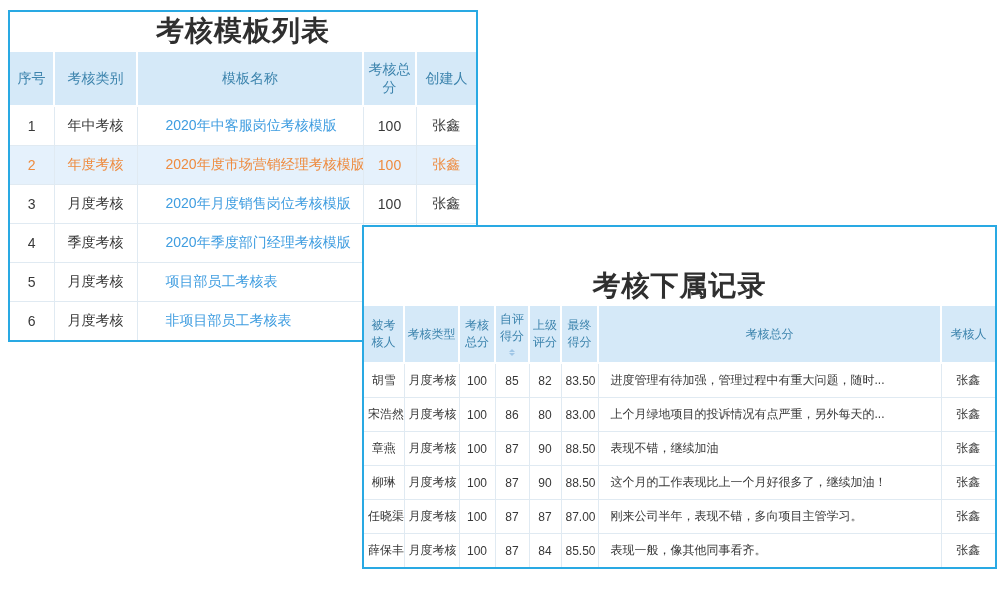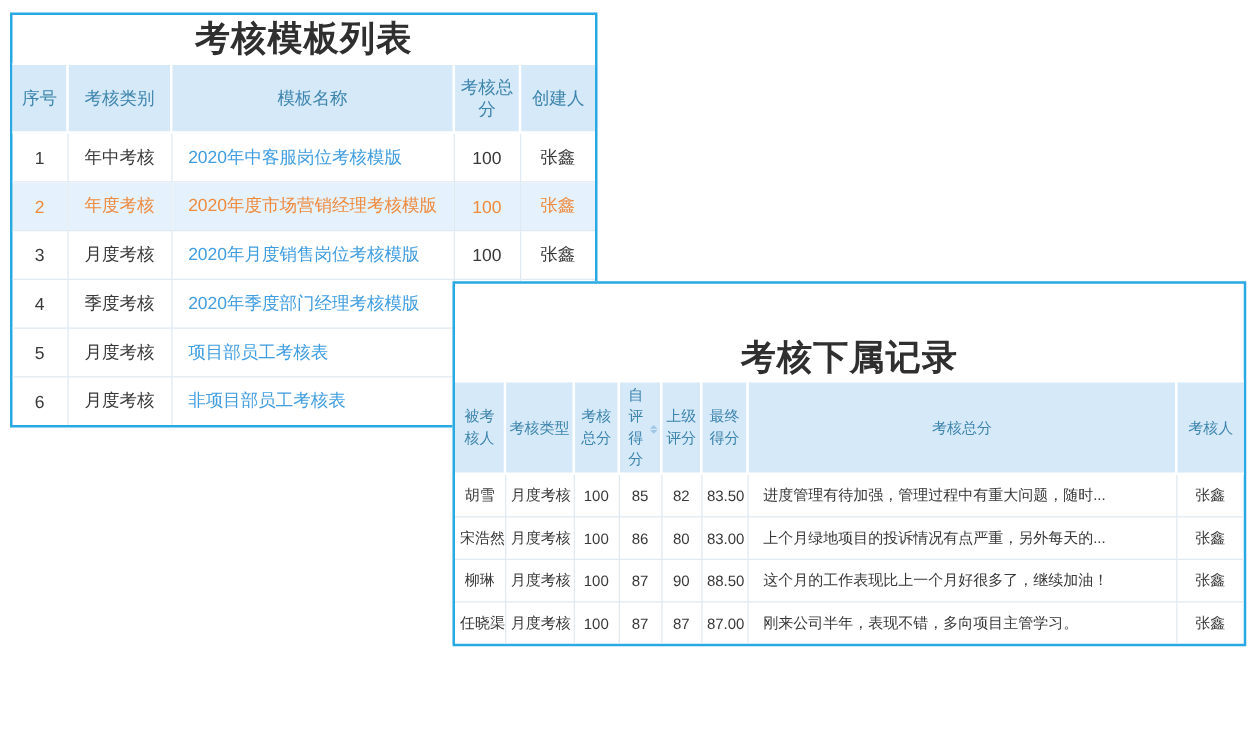--- a/index.html
+++ b/index.html
@@ -49,32 +49,32 @@
     text-align: center;
     vertical-align: middle;
     padding: 2px 4px;
     overflow: hidden;
     white-space: nowrap;
   }
   
   #template-table { font-size: 14px; }
   #template-table th { height: 49px; font-size: 14px; }
   #template-table td { height: 34px; }
-  #template-table td.cell-name { text-align: left; padding-left: 13px; }
+  #template-table td.cell-name { text-align: left; padding-left: 28px; }
   #template-table .link { color: #3f9de0; cursor: pointer; }
   #template-table tr.highlight { background: #e5f1fc; }
   #template-table tr.highlight td, #template-table tr.highlight .link { color: #ee8b3f; }
 
   
   #record-table { font-size: 12px; }
   #record-table th { height: 52px; font-size: 12px; }
   #record-table td { height: 29px; }
   #record-table td.cell-comment { text-align: left; padding-left: 12px; }
 
-  .th-stack { display: flex; flex-direction: row; align-items: center; justify-content: center; gap: 1px; }
+  .th-stack { display: flex; flex-direction: column; align-items: center; justify-content: center; gap: 1px; }
   .sort-carets { display: inline-flex; flex-direction: column; align-items: center; height: 11px; cursor: pointer; }
   .sort-carets i { display: block; width: 0; height: 0; border: 3px solid transparent; }
   .sort-carets .caret-up { border-bottom-color: #9fc6e6; margin-bottom: 1px; }
   .sort-carets .caret-down { border-top-color: #9fc6e6; }
 
   tr:last-child td { border-bottom: none; }
   td:last-child, th:last-child { border-right-width: 0; }
   td:first-child, th:first-child { border-left-width: 0; }
 </style>
 </head>
@@ -194,34 +194,54 @@
     <td>宋浩然</td>
     <td>月度考核</td>
     <td>100</td>
     <td>86</td>
     <td>80</td>
     <td>83.00</td>
     <td class="cell-comment">上个月绿地项目的投诉情况有点严重，另外每天的...</td>
     <td>张鑫</td>
   </tr>
         <tr>
+    <td>章燕</td>
+    <td>月度考核</td>
+    <td>100</td>
+    <td>87</td>
+    <td>90</td>
+    <td>88.50</td>
+    <td class="cell-comment">表现不错，继续加油</td>
+    <td>张鑫</td>
+  </tr>
+        <tr>
     <td>柳琳</td>
     <td>月度考核</td>
     <td>100</td>
     <td>87</td>
     <td>90</td>
     <td>88.50</td>
     <td class="cell-comment">这个月的工作表现比上一个月好很多了，继续加油！</td>
     <td>张鑫</td>
   </tr>
         <tr>
     <td>任晓渠</td>
     <td>月度考核</td>
     <td>100</td>
     <td>87</td>
     <td>87</td>
     <td>87.00</td>
     <td class="cell-comment">刚来公司半年，表现不错，多向项目主管学习。</td>
     <td>张鑫</td>
   </tr>
+        <tr>
+    <td>薛保丰</td>
+    <td>月度考核</td>
+    <td>100</td>
+    <td>87</td>
+    <td>84</td>
+    <td>85.50</td>
+    <td class="cell-comment">表现一般，像其他同事看齐。</td>
+    <td>张鑫</td>
+  </tr>
       </tbody>
   </table>
 </div>
 
 </body></html>

